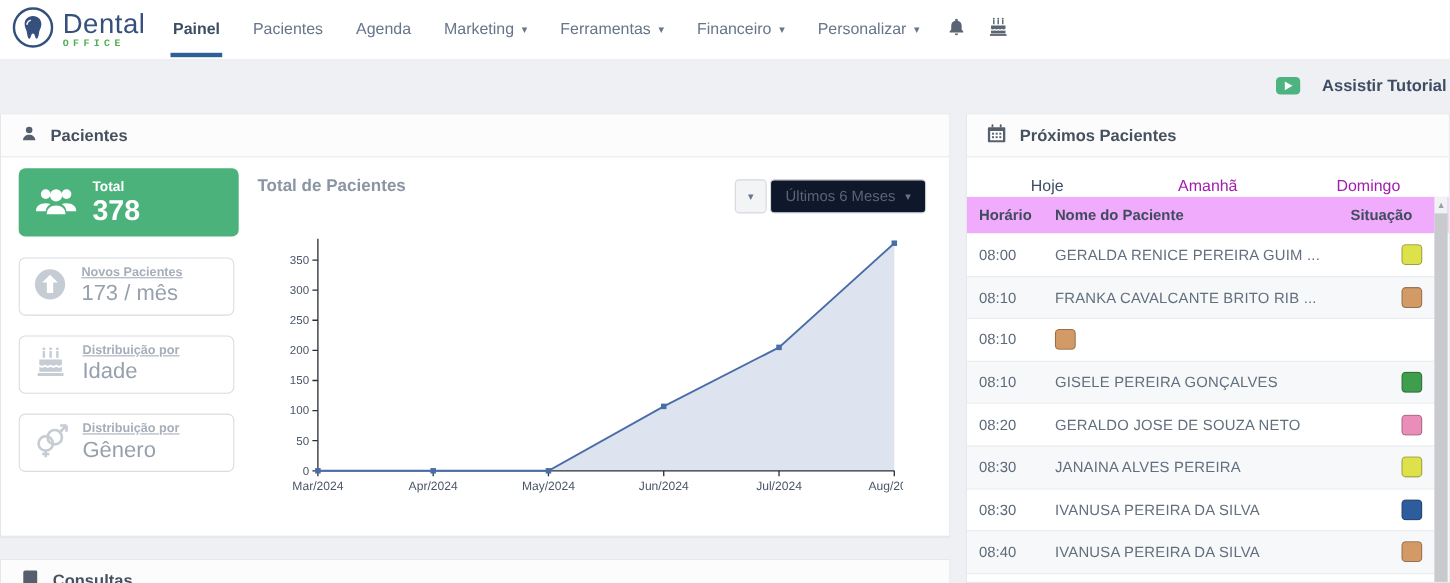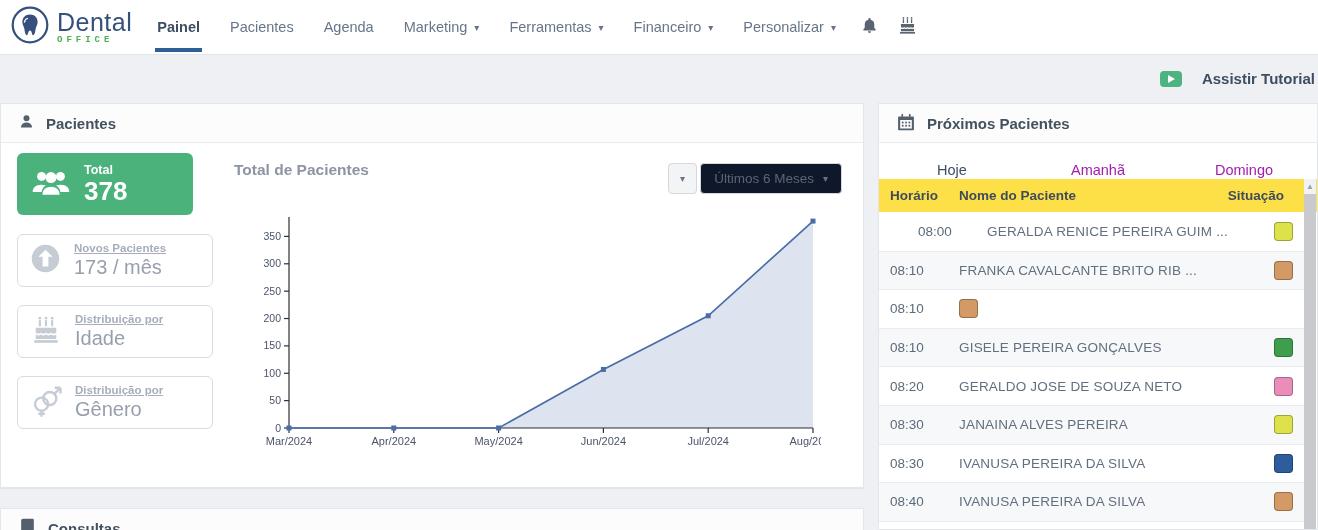--- a/index.html
+++ b/index.html
@@ -39,37 +39,37 @@
     font-size:14px; color:#35516e; font-weight:bold; cursor:pointer; }
   .novidades-badge { position:absolute; top:-11px; right:-9px; min-width:19px; height:19px;
     background:#ee3e38; border-radius:10px; color:#fff; font-size:10.5px; font-weight:bold;
     display:flex; align-items:center; justify-content:center; padding:0 4px; }
 
   .chat-btn { position:absolute; left:1145px; top:18px; cursor:pointer; }
   .account-menu { position:absolute; left:1182px; top:21px; display:flex; align-items:center; gap:8px;
     font-size:13.5px; font-weight:bold; color:#3f4c5d; cursor:pointer; white-space:nowrap; }
 
   
-  .tutorial-link { position:absolute; top:70px; right:3px; display:flex; align-items:center; gap:20px;
+  .tutorial-link { position:absolute; top:70px; right:3px; display:flex; gap:20px;
     font-size:15px; font-weight:bold; color:#3d4d63; cursor:pointer; }
   .play-icon { width:22px; height:16px; background:#4db380; border-radius:4px; position:relative; }
   .play-icon::after { content:""; position:absolute; left:8px; top:4px;
     border-left:7px solid #fff; border-top:4px solid transparent; border-bottom:4px solid transparent; }
 
   
   .panel { position:absolute; background:#fff; border:1px solid #e3e6ea;
     box-shadow:0 1px 1px rgba(0,0,0,.04); overflow:hidden; }
   .panel-header { height:39px; display:flex; align-items:center; gap:11px; padding:0 17px;
     border-bottom:1px solid #e8eaed; background:#fcfcfd; font-size:15px; font-weight:bold; color:#44515f; }
   #patients-panel  { top:103px; left:0;     width:864px; height:385px; }
   #consultas-panel { top:508px; left:0;     width:864px; height:60px; }
   #upcoming-panel  { top:103px; left:878px; width:440px; height:427px; }
 
   
-  .total-box { position:absolute; top:49px; left:16px; width:176px; height:62px;
+  .total-box { position:absolute; top:49px; left:16px; width:200px; height:62px;
     background:#4bb27c; border-radius:6px; color:#fff; display:flex; align-items:center;
     padding:0 14px; gap:13px; cursor:pointer; }
   .total-label { font-size:12.5px; font-weight:bold; }
   .total-value { font-size:26px; font-weight:bold; line-height:27px; }
   .stat-box { position:absolute; left:16px; width:196px; height:53px; border:1px solid #d9dce1;
     border-radius:6px; display:flex; align-items:center; padding:0 11px; gap:12px; background:#fff; cursor:pointer; }
   .stat-text { display:flex; flex-direction:column; line-height:1.15; }
   .stat-label { font-size:11.5px; color:#a6aeb9; font-weight:bold;text-decoration:underline; }
   .stat-value { font-size:20px; color:#97a0ad; }
   .chart-title { position:absolute; left:233px; top:57px; font-size:15.5px; font-weight:bold; color:#8b95a3; }
@@ -80,28 +80,28 @@
     background:#0f172a; border:1px solid #d4d7dc; border-radius:4px;
     display:flex; align-items:center; gap:9px; font-size:13.5px; color:#5a6673; cursor:pointer; }
   #chart-svg { position:absolute; left:250px; top:100px; }
 
   
   .tabs { position:absolute; top:40px; left:0; right:0; height:52px; display:flex; background:#fff; }
   .tab { flex:1; display:flex; align-items:center; justify-content:center;
     font-size:14.5px; color:#a21caf; cursor:pointer; position:relative; }
   .tab.active { color:#3d4d63; }
   .tab.active::after { content:""; position:absolute; bottom:0; left:9px; right:9px; height:4px; background:#2e5f97; }
-  .table-header { position:absolute; top:75px; left:0; right:0; height:33px; background:#fde047;
+  .table-header { position:absolute; top:75px; left:0; right:0; height:33px; background:#f0abfc;
     display:flex; align-items:center; font-weight:bold; font-size:13.5px; color:#3f4c5d; }
   .col-time { width:80px; padding-left:11px; }
   .col-name { flex:1; }
   .col-status { width:92px; text-align:right; padding-right:33px; }
   .rows { position:absolute; top:108px; left:0; width:425px; bottom:0; }
   .row { height:38.6px; display:flex; align-items:center; border-top:1px solid #e9ebee; font-size:13.5px; cursor:pointer; }
-  .row:first-child { border-top:none;margin-left:28px; }
+  .row:first-child { border-top:none; }
   .row:nth-child(even) { background:#f7f8fa; }
   .row-time { width:80px; padding-left:11px; color:#5d6a79; }
   .row-name { flex:1; color:#626f7e; letter-spacing:.2px; overflow:hidden; white-space:nowrap; }
   .row-status { width:19px; height:19px; border-radius:4px; margin-right:11px; flex:0 0 19px;
     border:1px solid rgba(0,0,0,.28); }
   .scrollbar { position:absolute; top:75px; bottom:0; left:425px; width:12px; background:#f1f2f3;
     display:flex; flex-direction:column; align-items:center; cursor:pointer; }
   .scroll-arrow { height:15px; font-size:8px; color:#9aa0a8; line-height:16px; }
   .scroll-thumb { flex:1; width:12px; background:#c8cacd; }
 </style>

